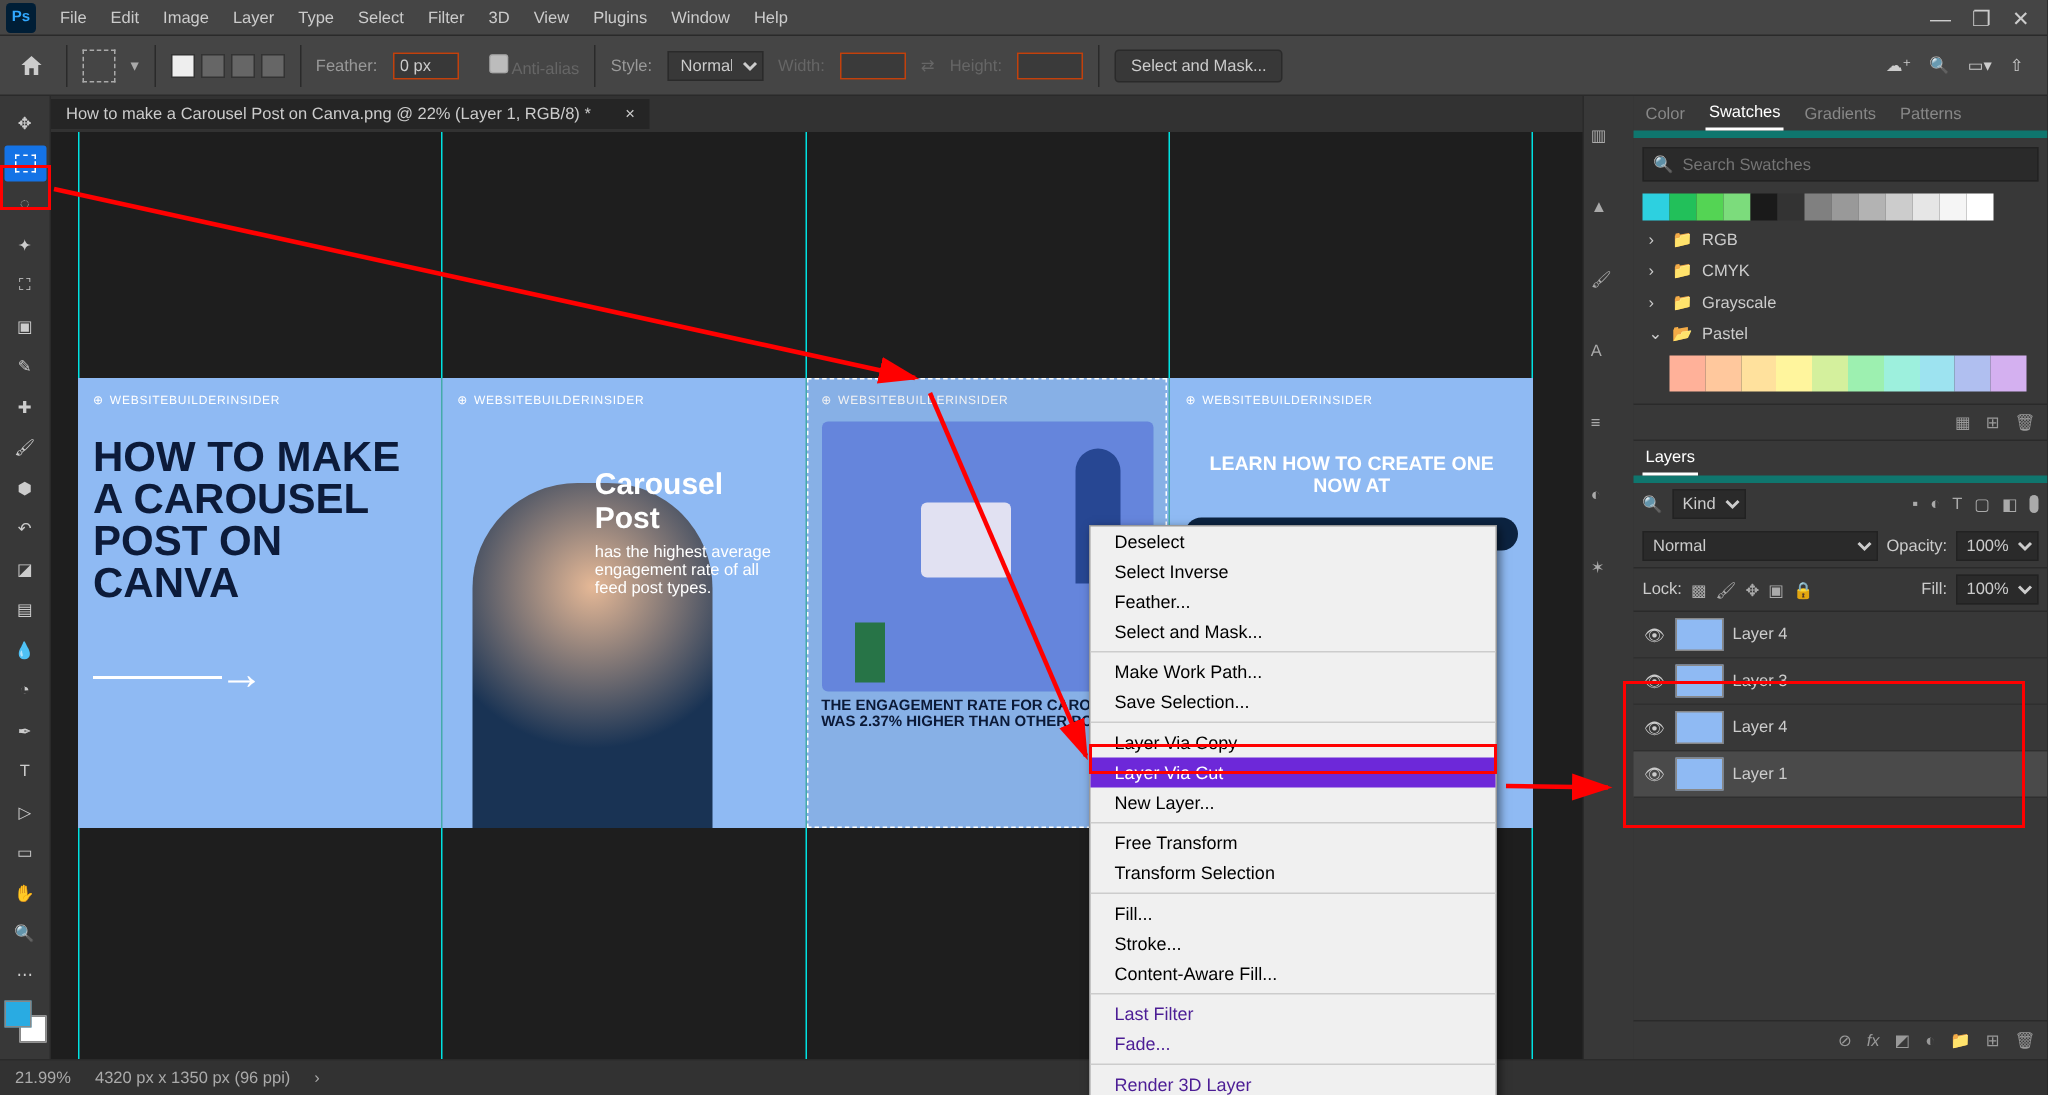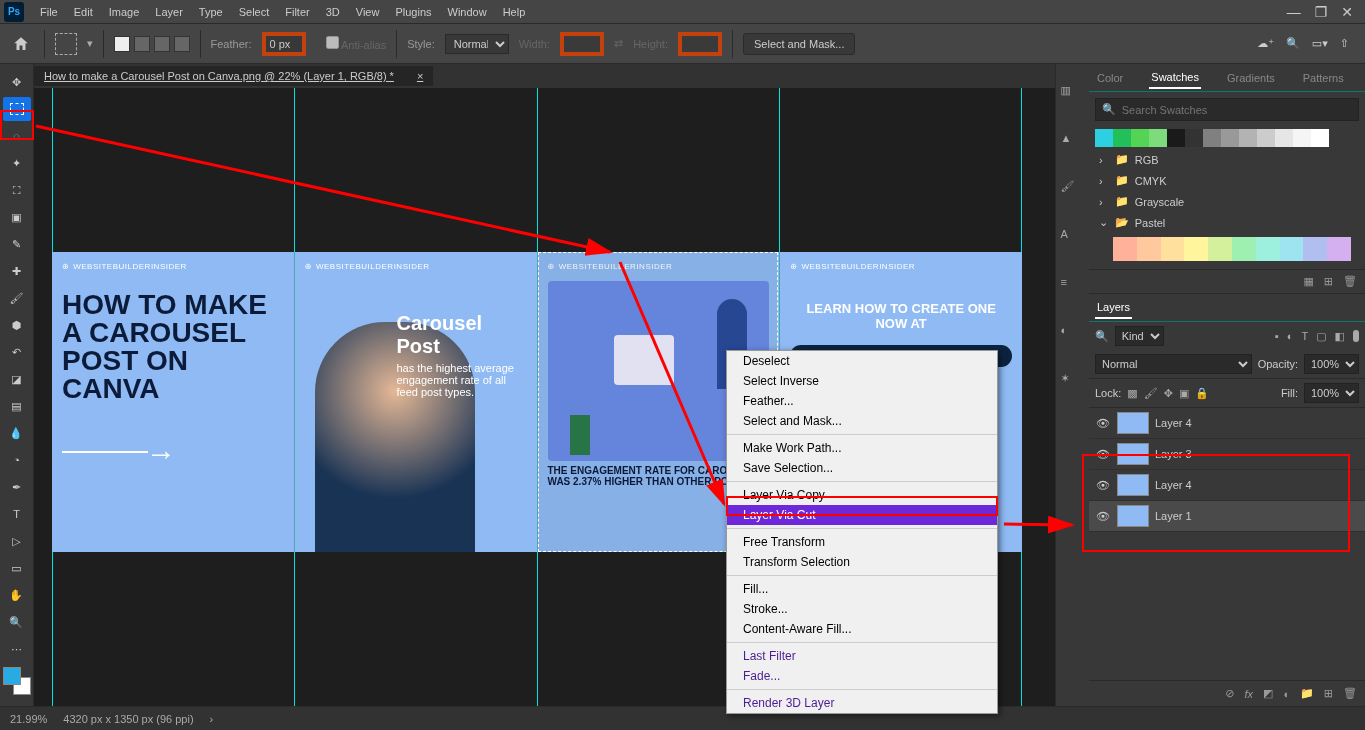--- a/index.html
+++ b/index.html
@@ -10,41 +10,41 @@
 .menubar .ps-icon { width: 20px; height: 20px; background: #001e36; color: #31a8ff; display: flex; align-items: center; justify-content: center; font-weight: bold; font-size: 10px; border-radius: 3px; margin-right: 8px; }
 .menubar .menu-item { padding: 4px 8px; cursor: pointer; }
 .menubar .window-controls { margin-left: auto; display: flex; gap: 14px; padding-right: 8px; font-size: 14px; }
 
 
 .optbar { height: 40px; background: #454545; display: flex; align-items: center; padding: 0 8px; gap: 10px; border-bottom: 1px solid #2a2a2a; }
 .optbar .home-icon { width: 26px; height: 26px; display: flex; align-items: center; justify-content: center; }
 .optbar .sep { width: 1px; height: 28px; background: #2a2a2a; }
 .optbar .tool-indicator { width: 22px; height: 22px; border: 1px dashed #aaa; }
 .optbar label { font-size: 11px; color: #999; }
-.optbar input[type=text] { background: #383838; border: 4px solid #c2410c; color: #ccc; padding: 2px 4px; width: 44px; font-size: 11px; }
+.optbar input[type=text] { background: #383838; border: 1px solid #c2410c; color: #ccc; padding: 2px 4px; width: 44px; font-size: 11px; }
 .optbar select { background: #383838; border: 1px solid #2a2a2a; color: #ccc; padding: 2px 4px; font-size: 11px; width: 64px; }
 .optbar .dim-label { color: #666; }
 .optbar button.mask { background: #383838; border: 1px solid #2a2a2a; color: #ccc; padding: 4px 10px; font-size: 11px; border-radius: 3px; }
 .optbar .right { margin-left: auto; display: flex; gap: 12px; align-items: center; padding-right: 8px; }
 .swatch-btn { display:flex; gap:4px; align-items:center; }
 .sqbox { width:16px; height:16px; background:#666; border:1px solid #333; }
 
 
 .main { display: flex; height: calc(730px - 64px - 24px); }
 .toolbar { width: 34px; background: #383838; border-right: 1px solid #2a2a2a; padding-top: 6px; }
 .toolbar .tool { width: 28px; height: 24px; margin: 0 auto 3px; display: flex; align-items: center; justify-content: center; color: #ccc; cursor: pointer; border-radius: 2px; }
 .toolbar .tool.active { background: #1473e6; color: #fff; }
 .toolbar .fgbg { width: 28px; height: 28px; margin: 6px auto; position: relative; }
 .toolbar .fg { width: 18px; height: 18px; background: #29abe2; border: 1px solid #888; position: absolute; top: 0; left: 0; }
 .toolbar .bg { width: 18px; height: 18px; background: #fff; border: 1px solid #888; position: absolute; bottom: 0; right: 0; }
 
 
 .docwrap { flex: 1; display: flex; flex-direction: column; background: #252525; position: relative; }
 .tabbar { height: 24px; background: #323232; display: flex; align-items: center; }
-.tabbar .tab { background: #252525; padding: 4px 10px; font-size: 11px; color: #ccc; display: flex; align-items: center; gap: 23px; text-decoration: underline; }
+.tabbar .tab { background: #252525; padding: 4px 10px; font-size: 11px; color: #ccc; display: flex; align-items: center; gap: 23px; }
 .canvas-area { flex: 1; background: #1e1e1e; position: relative; overflow: hidden; }
 
 .canvas-image { position: absolute; left: 18px; top: 164px; width: 970px; height: 300px; background: #8fbaf3; display: flex; }
 .panel { flex: 1; border-right: 1px solid #4aa; position: relative; padding: 10px; }
 .panel:last-child { border-right: none; }
 .wbi { font-size: 8px; color: #fff; letter-spacing: 0.5px; display:flex; align-items:center; gap:4px;}
 .p1 h2 { font-family: Impact, sans-serif; font-size: 28px; color: #0c1b3a; font-weight: 900; line-height: 1; margin-top: 20px; }
 .p1 .arrow { margin-top: 30px; color: #fff; font-size: 30px; letter-spacing: -2px; }
 .p2 .head { position: absolute; bottom: 0; left: 20px; width: 160px; height: 230px; background: radial-gradient(circle at 50% 30%, #e5b896 0%, #193354 60%); border-radius: 70px 70px 0 0; }
 .p2 .txt { position: absolute; right: 10px; top: 60px; width: 130px; color: #fff; font-size: 11px; }
@@ -69,21 +69,21 @@
 .ctxmenu .item { padding: 3px 16px; font-size: 12px; cursor: pointer; }
 .ctxmenu .item.disabled { color: #4c1d95; }
 .ctxmenu .item.sel { background: #6d28d9; color: #fff; }
 .ctxmenu hr { border: none; border-top: 1px solid #ccc; margin: 3px 0; }
 
 
 .rcol { width: 34px; background: #383838; border-left: 1px solid #2a2a2a; display: flex; flex-direction: column; align-items: center; padding-top: 20px; gap: 24px; }
 .rcol .ricon { width: 24px; height: 24px; color: #aaa; }
 
 .rightpanels { width: 276px; background: #383838; display: flex; flex-direction: column; }
-.panel-tabs { height: 28px; display: flex; align-items: center; border-bottom: 1px solid #0f766e; padding: 0 6px; gap: 24px; }
+.panel-tabs { height: 28px; display: flex; align-items: center; border-bottom: 5px solid #0f766e; padding: 0 6px; gap: 12px; }
 .panel-tabs .ptab { font-size: 11px; color: #888; cursor: pointer; padding: 4px 2px; }
 .panel-tabs .ptab.active { color: #fff; border-bottom: 2px solid #fff; }
 .swatch-search { margin: 6px; background: #2a2a2a; border: 1px solid #222; padding: 4px 6px; display: flex; align-items: center; gap: 6px; }
 .swatch-search input { background: transparent; border: none; color: #ccc; outline: none; flex: 1; font-size: 11px; }
 .swatch-row { display: flex; padding: 2px 6px; gap: 0; }
 .swatch-row .sw { width: 18px; height: 18px; }
 .swatch-folder { display: flex; align-items: center; gap: 6px; padding: 4px 10px; font-size: 11px; cursor: pointer; }
 .swatch-folder .chev { width: 10px; }
 .pastel-row { display: flex; padding: 4px 14px 8px 24px; }
 .pastel-row .sw { width: 24px; height: 24px; }
@@ -395,20 +395,21 @@
     <div class="item">Deselect</div>
     <div class="item">Select Inverse</div>
     <div class="item">Feather...</div>
     <div class="item">Select and Mask...</div>
     <hr>
     <div class="item">Make Work Path...</div>
     <div class="item">Save Selection...</div>
     <hr>
     <div class="item">Layer Via Copy</div>
     <div class="item sel">Layer Via Cut</div>
+    <div class="item">New Layer...</div>
     <hr>
     <div class="item">Free Transform</div>
     <div class="item">Transform Selection</div>
     <hr>
     <div class="item">Fill...</div>
     <div class="item">Stroke...</div>
     <div class="item">Content-Aware Fill...</div>
     <hr>
     <div class="item disabled">Last Filter</div>
     <div class="item disabled">Fade...</div>

